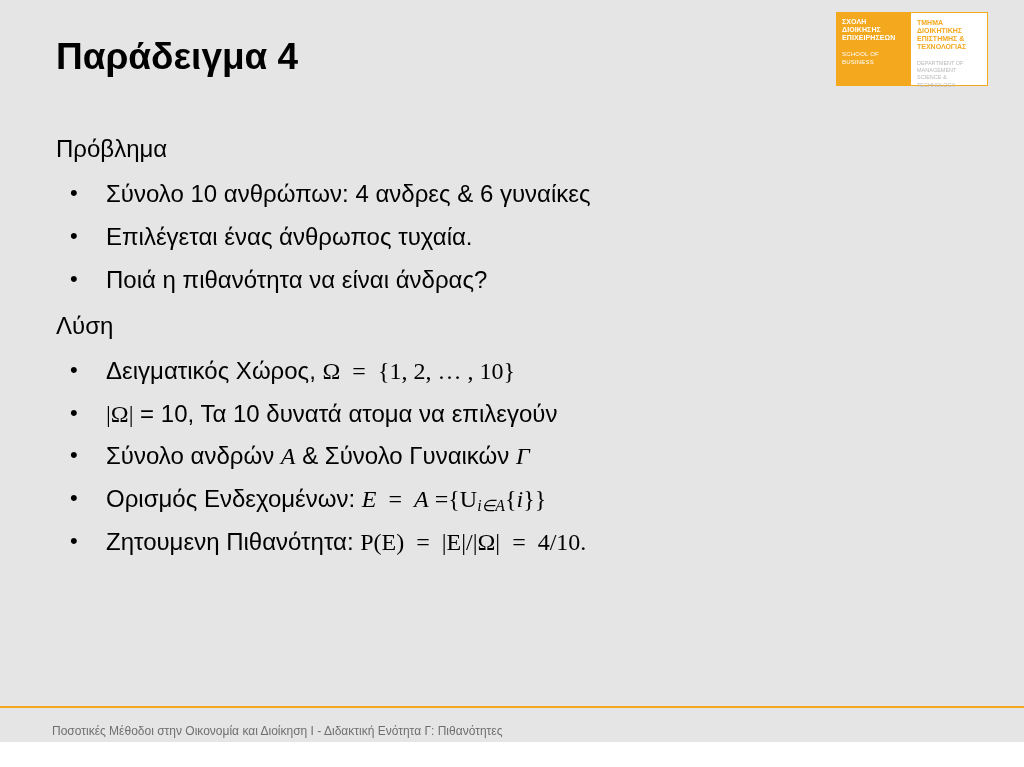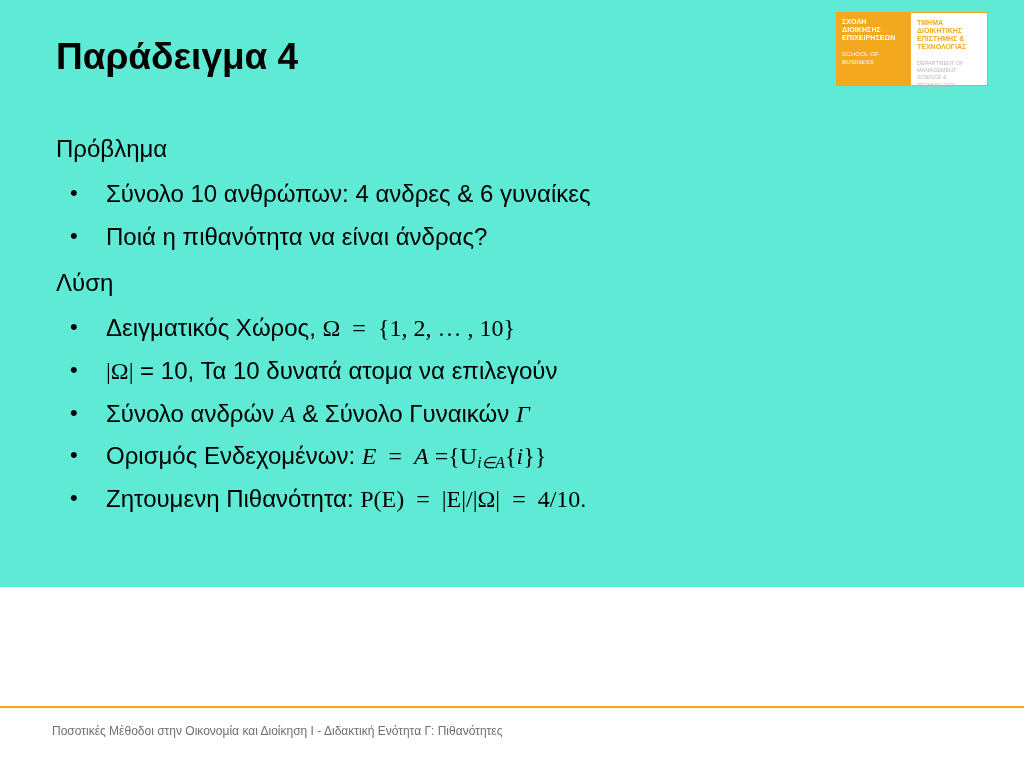--- a/index.html
+++ b/index.html
@@ -12,22 +12,22 @@
     height: 767px;
     font-family: "Liberation Sans", sans-serif;
     color: #000000;
     position: relative;
     overflow: hidden;
   }
   .slide {
     position: absolute;
     left: 0; top: 0;
     width: 1024px;
-    height: 587px;
-    background: #5eead4;
+    height: 742px;
+    background: #e5e5e5;
   }
 
   
   .logo {
     position: absolute;
     right: 36px;
     top: 12px;
     width: 152px;
     height: 74px;
     display: flex;
@@ -172,20 +172,21 @@
   </div>
 
   <div class="title">Παράδειγμα 4</div>
 
   <div class="body">
 
     <div class="heading">Πρόβλημα</div>
 
     <ul class="bullets">
       <li>Σύνολο 10 ανθρώπων: 4 ανδρες &amp; 6 γυναίκες</li>
+      <li>Επιλέγεται ένας άνθρωπος τυχαία.</li>
       <li>Ποιά η πιθανότητα να είναι άνδρας?</li>
     </ul>
 
     <div class="heading second">Λύση</div>
 
     <ul class="bullets">
       <li>
         <span>Δειγματικός Χώρος, </span><span class="math-up">Ω</span><span class="math-up"> &nbsp;= &nbsp;{1, 2, … , 10}</span>
       </li>
       <li>

